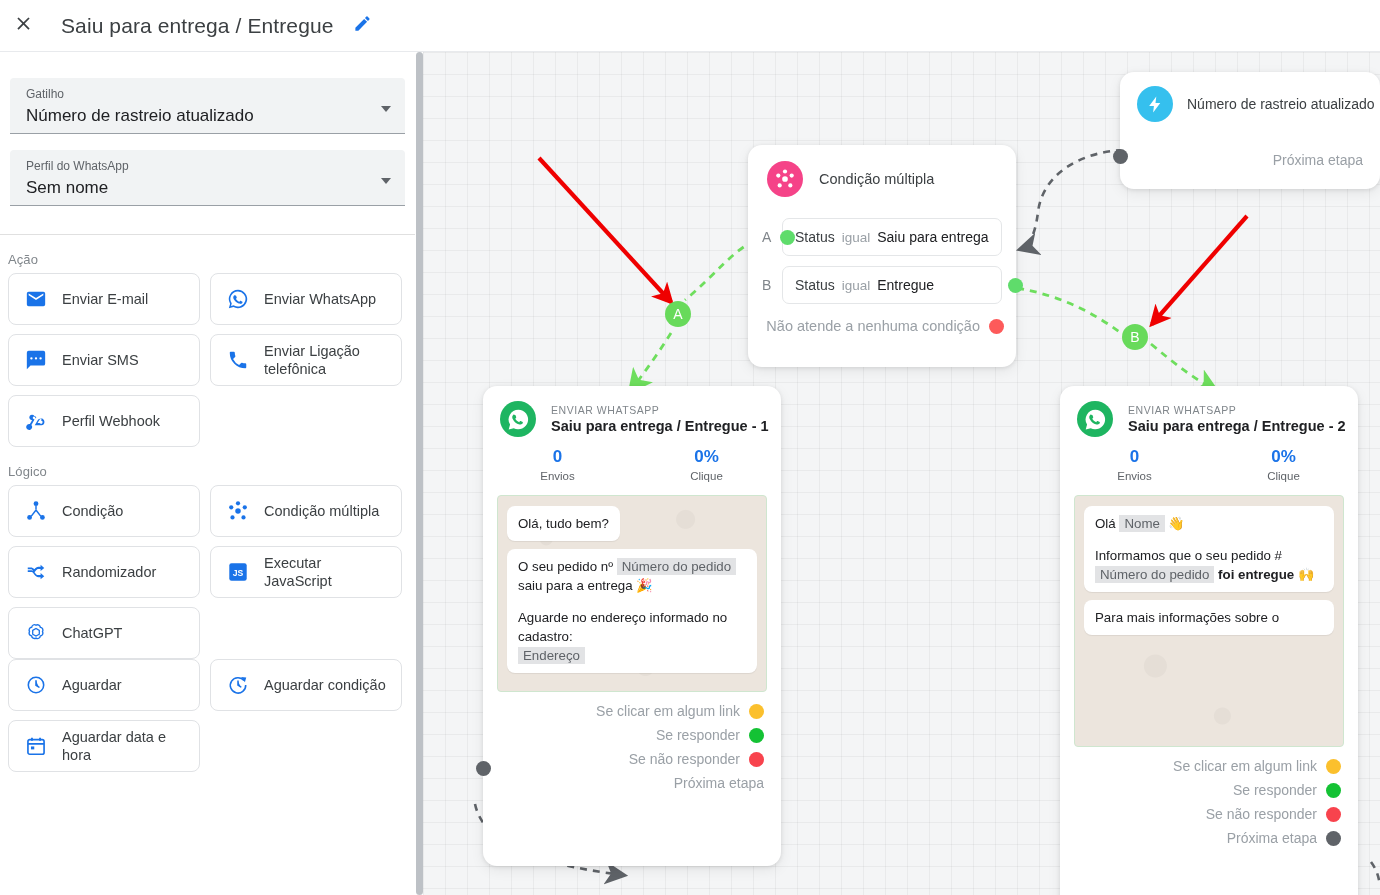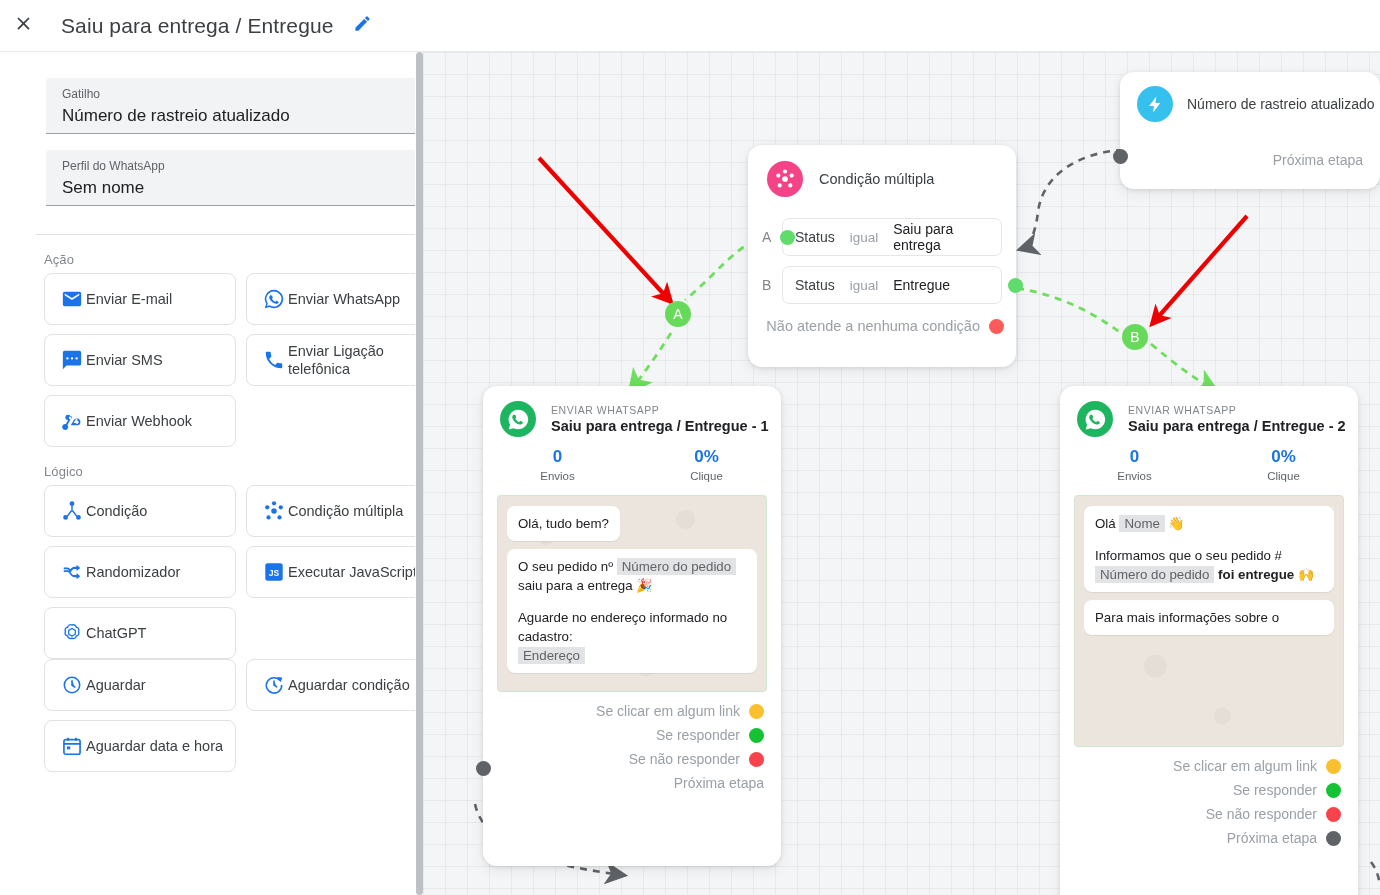--- a/index.html
+++ b/index.html
@@ -32,21 +32,21 @@
     margin-left: 15px; width: 28px; height: 28px; cursor: pointer;
     display: flex; align-items: center; justify-content: center;
   }
   #edit-btn svg { width: 19px; height: 19px; }
 
   
   #sidebar {
     position: absolute; left: 0; top: 52px; width: 423px; height: 843px;
     background: #fff; overflow: hidden;
   }
-  #sidebar-inner { position: absolute; left: 0; top: 0; width: 415px; height: 843px; margin-left: 36px; }
+  #sidebar-inner { position: absolute; left: 0; top: 0; width: 415px; height: 843px; }
   .sb-scrollbar {
     position: absolute; right: 0px; top: 0; width: 8px; height: 843px;
     background: #fff;
   }
   .sb-thumb {
     position: absolute; left: 1px; top: 0px; width: 7px; height: 843px;
     background: #bdc1c6; border-radius: 4px;
   }
   
   .field {
@@ -66,21 +66,21 @@
   .divider { height: 1px; background: #e0e0e0; margin: 28px 0 0 0; }
 
   .group-label {
     font-size: 13px; color: #80868b; margin: 17px 0 6px 8px; letter-spacing: .1px;
   }
   .tile-grid {
     display: flex; flex-wrap: wrap; gap: 9px 10px; padding: 0 8px;
   }
   .tile {
     width: 192px; min-height: 52px; border: 1px solid #e0e2e5; border-radius: 8px;
-    background: #fff; display: flex; align-items: center; gap: 2px;
+    background: #fff; display: flex; align-items: center; gap: 14px;
     padding: 6px 10px 6px 15px; cursor: pointer;
   }
   .tile-ico { width: 24px; min-width: 24px; height: 24px; display: flex; align-items: center; justify-content: center; color: #1a73e8; }
   .tile-ico svg { width: 22px; height: 22px; fill: #1a73e8; }
   .tile-label { font-size: 14.5px; color: #3c4043; line-height: 18px; }
 
   
   #canvas {
     position: absolute; left: 423px; top: 52px; width: 957px; height: 843px;
     background-color: #f4f5f6;
@@ -115,21 +115,21 @@
   
   #node-cond { left: 325px; top: 93px; width: 268px; height: 222px; }
   #node-cond .row1 { display: flex; align-items: center; gap: 16px; padding: 16px 0 0 19px; }
   .multi { background: #f54388; }
   .multi svg { width: 22px; height: 22px; fill: #fff; }
   #node-cond .ttl { font-size: 14.5px; color: #3c4043; }
   .cond-row { display: flex; align-items: center; margin: 0 0 0 14px; position: relative; }
   .cond-key { font-size: 14px; color: #80868b; width: 20px; }
   .cond-box {
     flex: 1; margin-right: 14px; border: 1px solid #e4e6e8; border-radius: 7px;
-    height: 38px; display: flex; align-items: center; gap: 15px; padding: 0 12px; background: #fff;
+    height: 38px; display: flex; align-items: center; gap: 7px; padding: 0 12px; background: #fff;
   }
   .cond-box .k { font-size: 14px; color: #3c4043; font-weight: 500; }
   .cond-box .op { font-size: 13.5px; color: #9aa0a6; }
   .cond-box .v { font-size: 14px; color: #202124; }
   .cdot { position: absolute; width: 15px; height: 15px; border-radius: 50%; }
   .cdot-a { left: 18px; top: 12px; background: #5fdc6b; }
   .cdot-b { right: -7px; top: 12px; background: #5fdc6b; }
   .cond-none { display: flex; align-items: center; justify-content: flex-end; gap: 9px; padding-right: 12px; margin-top: 14px; }
   .cond-none span { font-size: 14.5px; color: #9aa0a6; }
   .cond-none .port { background: #fd5a5a; }
@@ -259,21 +259,21 @@
               </svg>
           </span>
           <span class="tile-label">Enviar Ligação telefônica</span>
         </div>
         <div class="tile">
           <span class="tile-ico">
             <svg viewBox="0 0 24 24">
                 <path d="M10.3 6.6a3 3 0 1 0-2.6 4.5l-2.4 4.2a3.3 3.3 0 1 0 1.7 1l3.4-5.9-1.1-.6a1.4 1.4 0 1 1 1.8-.6l1.3-.8a3 3 0 0 0-2.1-1.8zM16.6 9.6a3.3 3.3 0 0 0-2.6 1.3l-3.4 5.8h6.7a3.3 3.3 0 1 0 .9-6.8l-.8 1.5a1.8 1.8 0 1 1-1.5 2.8h-2.2l2-3.4a1.8 1.8 0 0 1 3.3.3l1.5-.5a3.3 3.3 0 0 0-3.9-1z"></path>
               </svg>
           </span>
-          <span class="tile-label">Enviar Webhook</span>
+          <span class="tile-label">Perfil Webhook</span>
         </div>
       </div>
 
       <div class="group-label">Lógico</div>
       <div class="tile-grid">
         <div class="tile">
           <span class="tile-ico">
             <svg viewBox="0 0 24 24">
                 <circle cx="12" cy="4" r="2.6"></circle>
                 <circle cx="5" cy="19" r="2.6"></circle>

